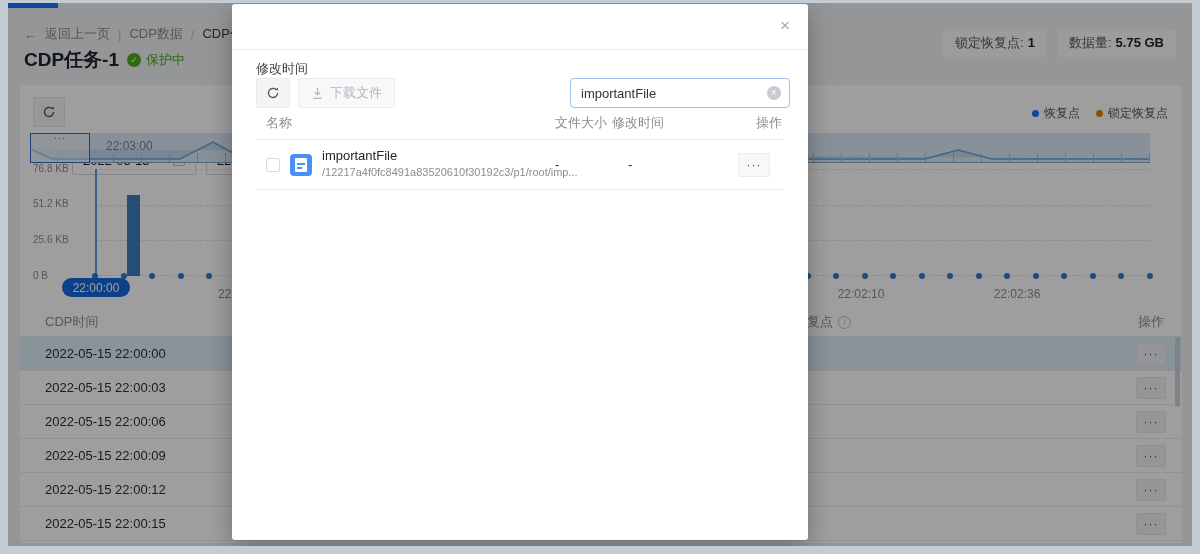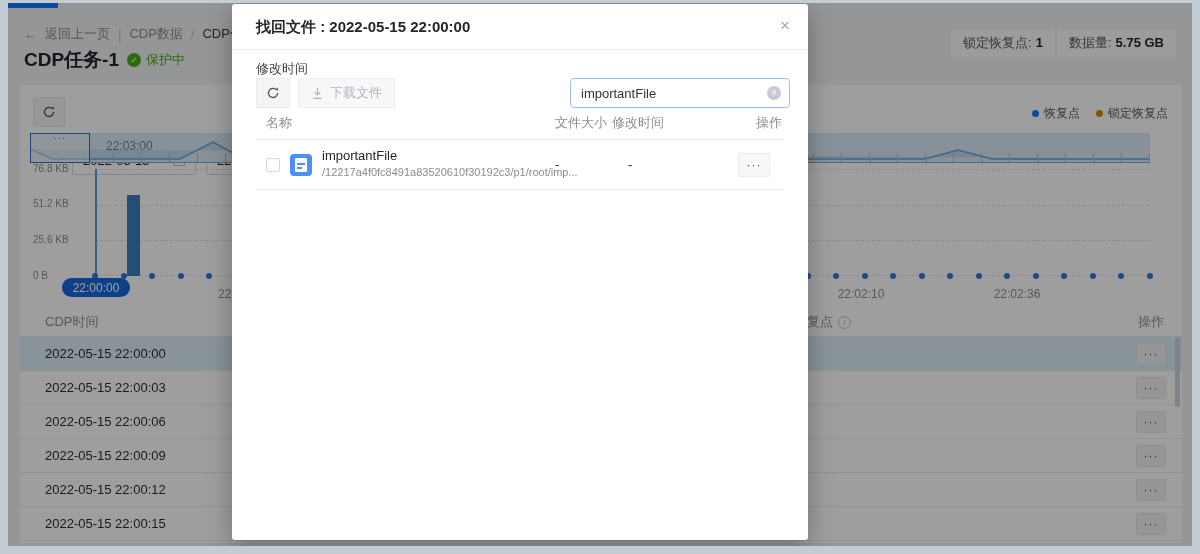--- a/index.html
+++ b/index.html
@@ -9,21 +9,21 @@
 
   
   .loading-bar { position:absolute; left:0; top:0; width:50px; height:5px; background:#1677ff; }
   .breadcrumb { position:absolute; left:16px; top:22px; font-size:13px; color:#8c8c8c; display:flex; gap:8px; align-items:center; }
   .breadcrumb .sep { color:#c0c4c9; }
   .breadcrumb .current { color:#3a3f45; }
   .page-title-row { position:absolute; left:16px; top:44px; display:flex; align-items:center; gap:8px; }
   .page-title { font-size:19px; font-weight:700; color:#20242a; }
   .status { display:flex; align-items:center; gap:5px; font-size:13px; color:#49aa19; }
   .status-dot { width:14px; height:14px; border-radius:50%; background:#49aa19; color:#fff; font-size:9px; line-height:14px; text-align:center; }
-  .stats { position:absolute; right:16px; top:26px; display:flex; gap:2px; font-size:13px; }
+  .stats { position:absolute; right:16px; top:26px; display:flex; gap:10px; font-size:13px; }
   .chip { background:rgba(255,255,255,.75); padding:5px 12px; border-radius:2px; color:#595959; }
   .chip b { color:#262626; font-weight:700; margin-left:4px; }
 
   .card { position:absolute; left:12px; top:82px; width:1162px; height:458px; background:#fff; border-radius:2px; overflow:hidden; }
 
   
   .tb-refresh { position:absolute; left:13px; top:12px; width:32px; height:30px; background:#f3f4f6; border:1px solid #e3e5e8; border-radius:2px; color:#595959; display:flex; align-items:center; justify-content:center; }
   .input-box { position:absolute; top:12px; height:30px; background:#fff; border:1px solid #d9d9d9; border-radius:2px; font-size:13px; color:#262626; display:flex; align-items:center; padding:0 10px;margin-top:48px; }
   .date-box { left:52px; width:124px; justify-content:space-between; }
   .time-box { left:186px; width:230px; }
@@ -268,21 +268,20 @@
         </div>
 
     </div>
     <div class="scroll-thumb"></div>
   </div>
 
   <div class="dim"></div>
 
   <div class="modal">
     <div class="m-header">
-      <span class="m-title">找回文件 : 2022-05-15 22:00:00</span>
       <button class="m-close">×</button>
     </div>
 
     <span class="m-section">修改时间</span>
 
     <button class="m-refresh">
       <svg width="14" height="14" viewBox="0 0 16 16">
         <path d="M13.2 8a5.2 5.2 0 1 1-1.6-3.8" fill="none" stroke="#595959" stroke-width="1.6"></path>
         <path d="M13.6 1.6 L13.8 5 L10.6 4.4 Z" fill="#595959"></path>
       </svg>

